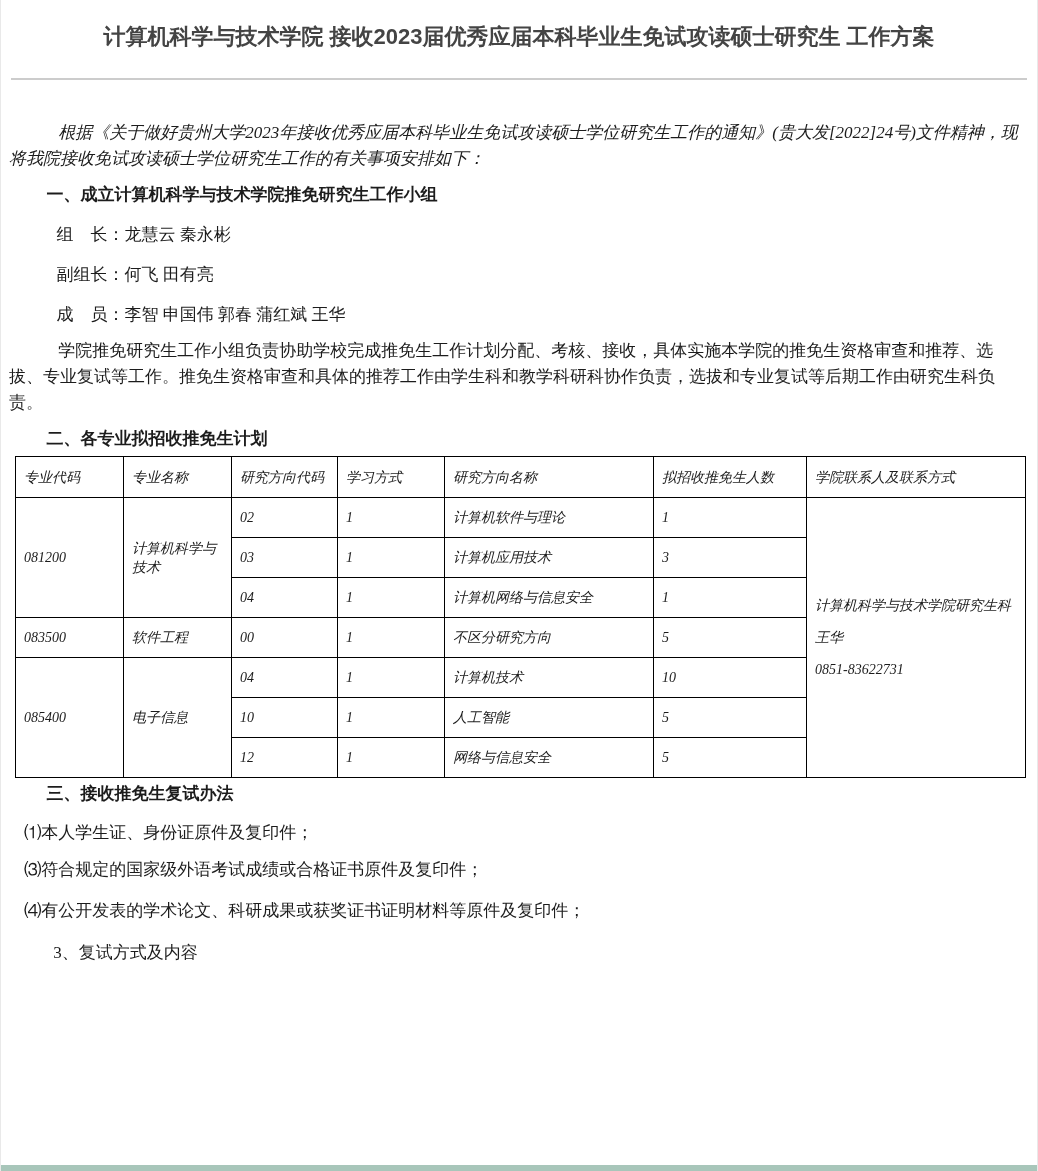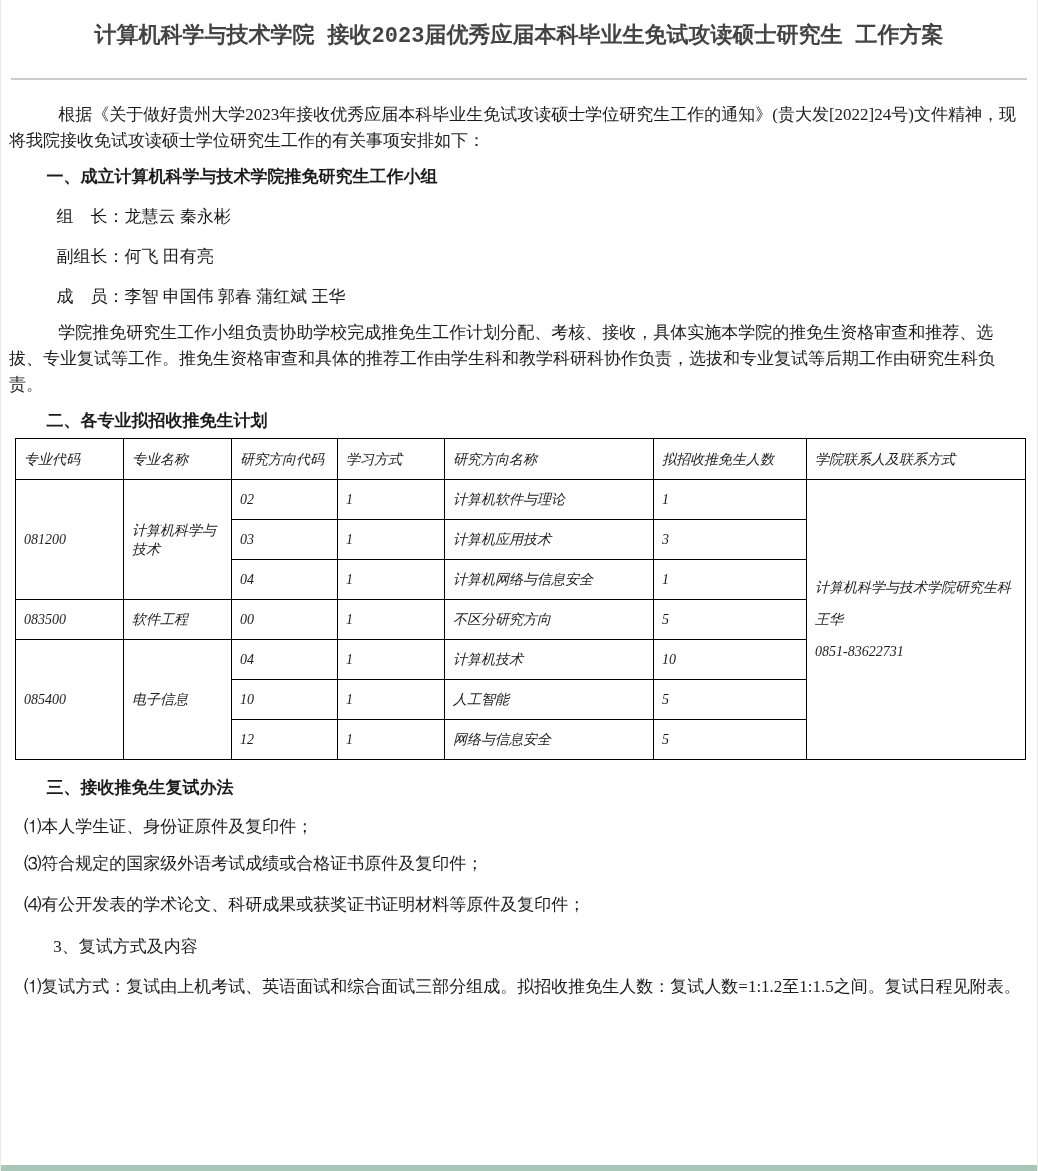--- a/index.html
+++ b/index.html
@@ -10,21 +10,21 @@
     height: 1171px;
     margin: 0 auto;
     background: #ffffff;
     border-left: 1px solid #e9e9e9;
     border-right: 1px solid #e9e9e9;
     overflow: hidden;
     font-family: "Liberation Serif", serif;
     color: #1c1c1c;
   }
   .title {
-    font-family: Liberation Mono, monospace;
+    font-family: Liberation Sans, sans-serif;
     font-size: 22px;
     font-weight: bold;
     color: #444444;
     text-align: center;
     margin: 22px 40px 0 40px;
     line-height: 30px;
   }
   .meta {
     font-family: "Liberation Sans", sans-serif;
     font-size: 13px;
@@ -38,22 +38,23 @@
     height: 2px;
     background: #cccccc;
     margin: 26px 10px 0 10px;
   }
   .content {
     padding: 0 8px;
     font-size: 17px;
     line-height: 26px;
   }
   .para-indent {
-    margin: 22px 0 0 0;
+    margin: 40px 0 0 0;
     text-indent: 2.9em;
+    font-style: italic;
   }
   .sec-heading {
     font-weight: bold;
     margin: 10px 0 0 0;
     text-indent: 2.2em;
     line-height: 26px;
   }
   .member-line {
     margin: 14px 0 0 0;
     text-indent: 2.8em;
@@ -198,24 +199,23 @@
         </tr>
         <tr>
           <td>12</td>
           <td>1</td>
           <td>网络与信息安全</td>
           <td>5</td>
         </tr>
       </tbody>
     </table>
 
-    <p class="sec-heading" style="margin-top:15px">三、接收推免生复试办法</p>
+    <p class="sec-heading" style="margin-top:3px">三、接收推免生复试办法</p>
     <p class="paren-item">⑴本人学生证、身份证原件及复印件；</p>
     <p class="paren-item">⑶符合规定的国家级外语考试成绩或合格证书原件及复印件；</p>
     <p class="paren-item gap-more">⑷有公开发表的学术论文、科研成果或获奖证书证明材料等原件及复印件；</p>
     <p class="num-item" style="margin-top:20px">3、复试方式及内容</p>
-    <p class="final-para">⑴复试方式：复试由上机考试、英语面试和综合面试三部分组成。拟招收推免生人数：复试人数=1:1.2至1:1.5之间。复试日程见附表。</p>
 
   </div>
 
   <div class="footer-strip" style="background: rgb(168, 198, 186);"></div>
 
 </div>
 
 </body></html>

